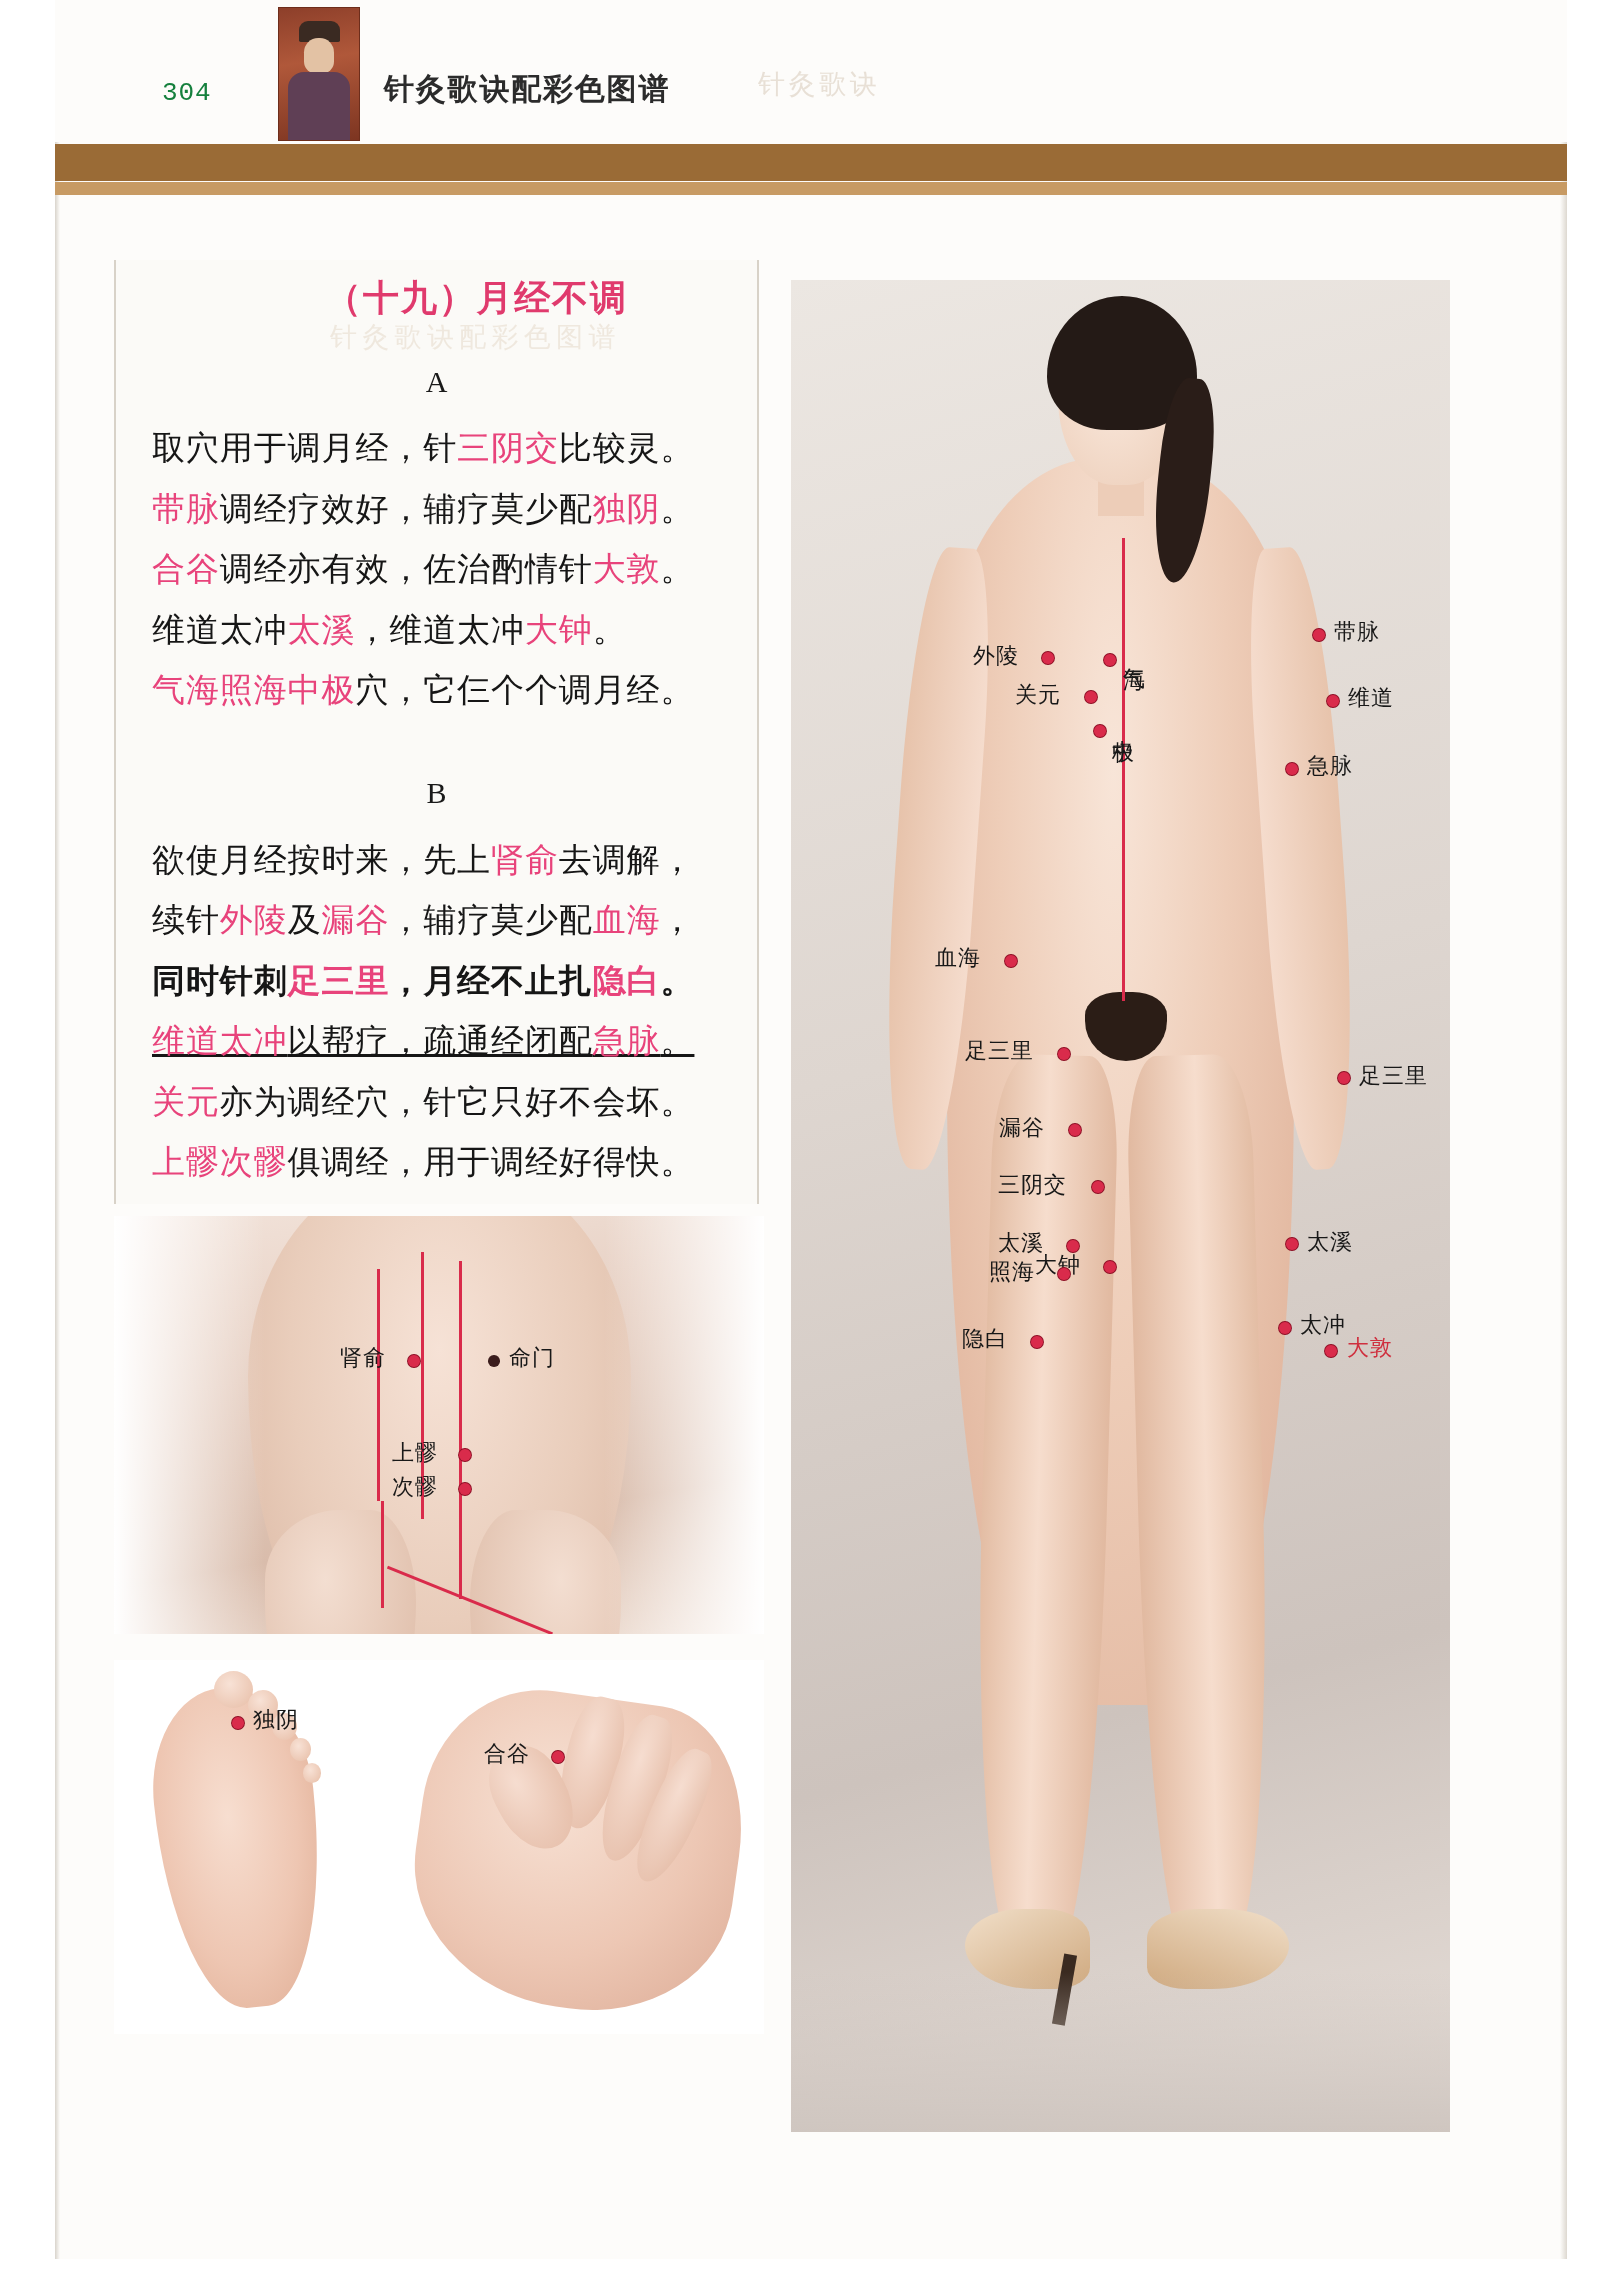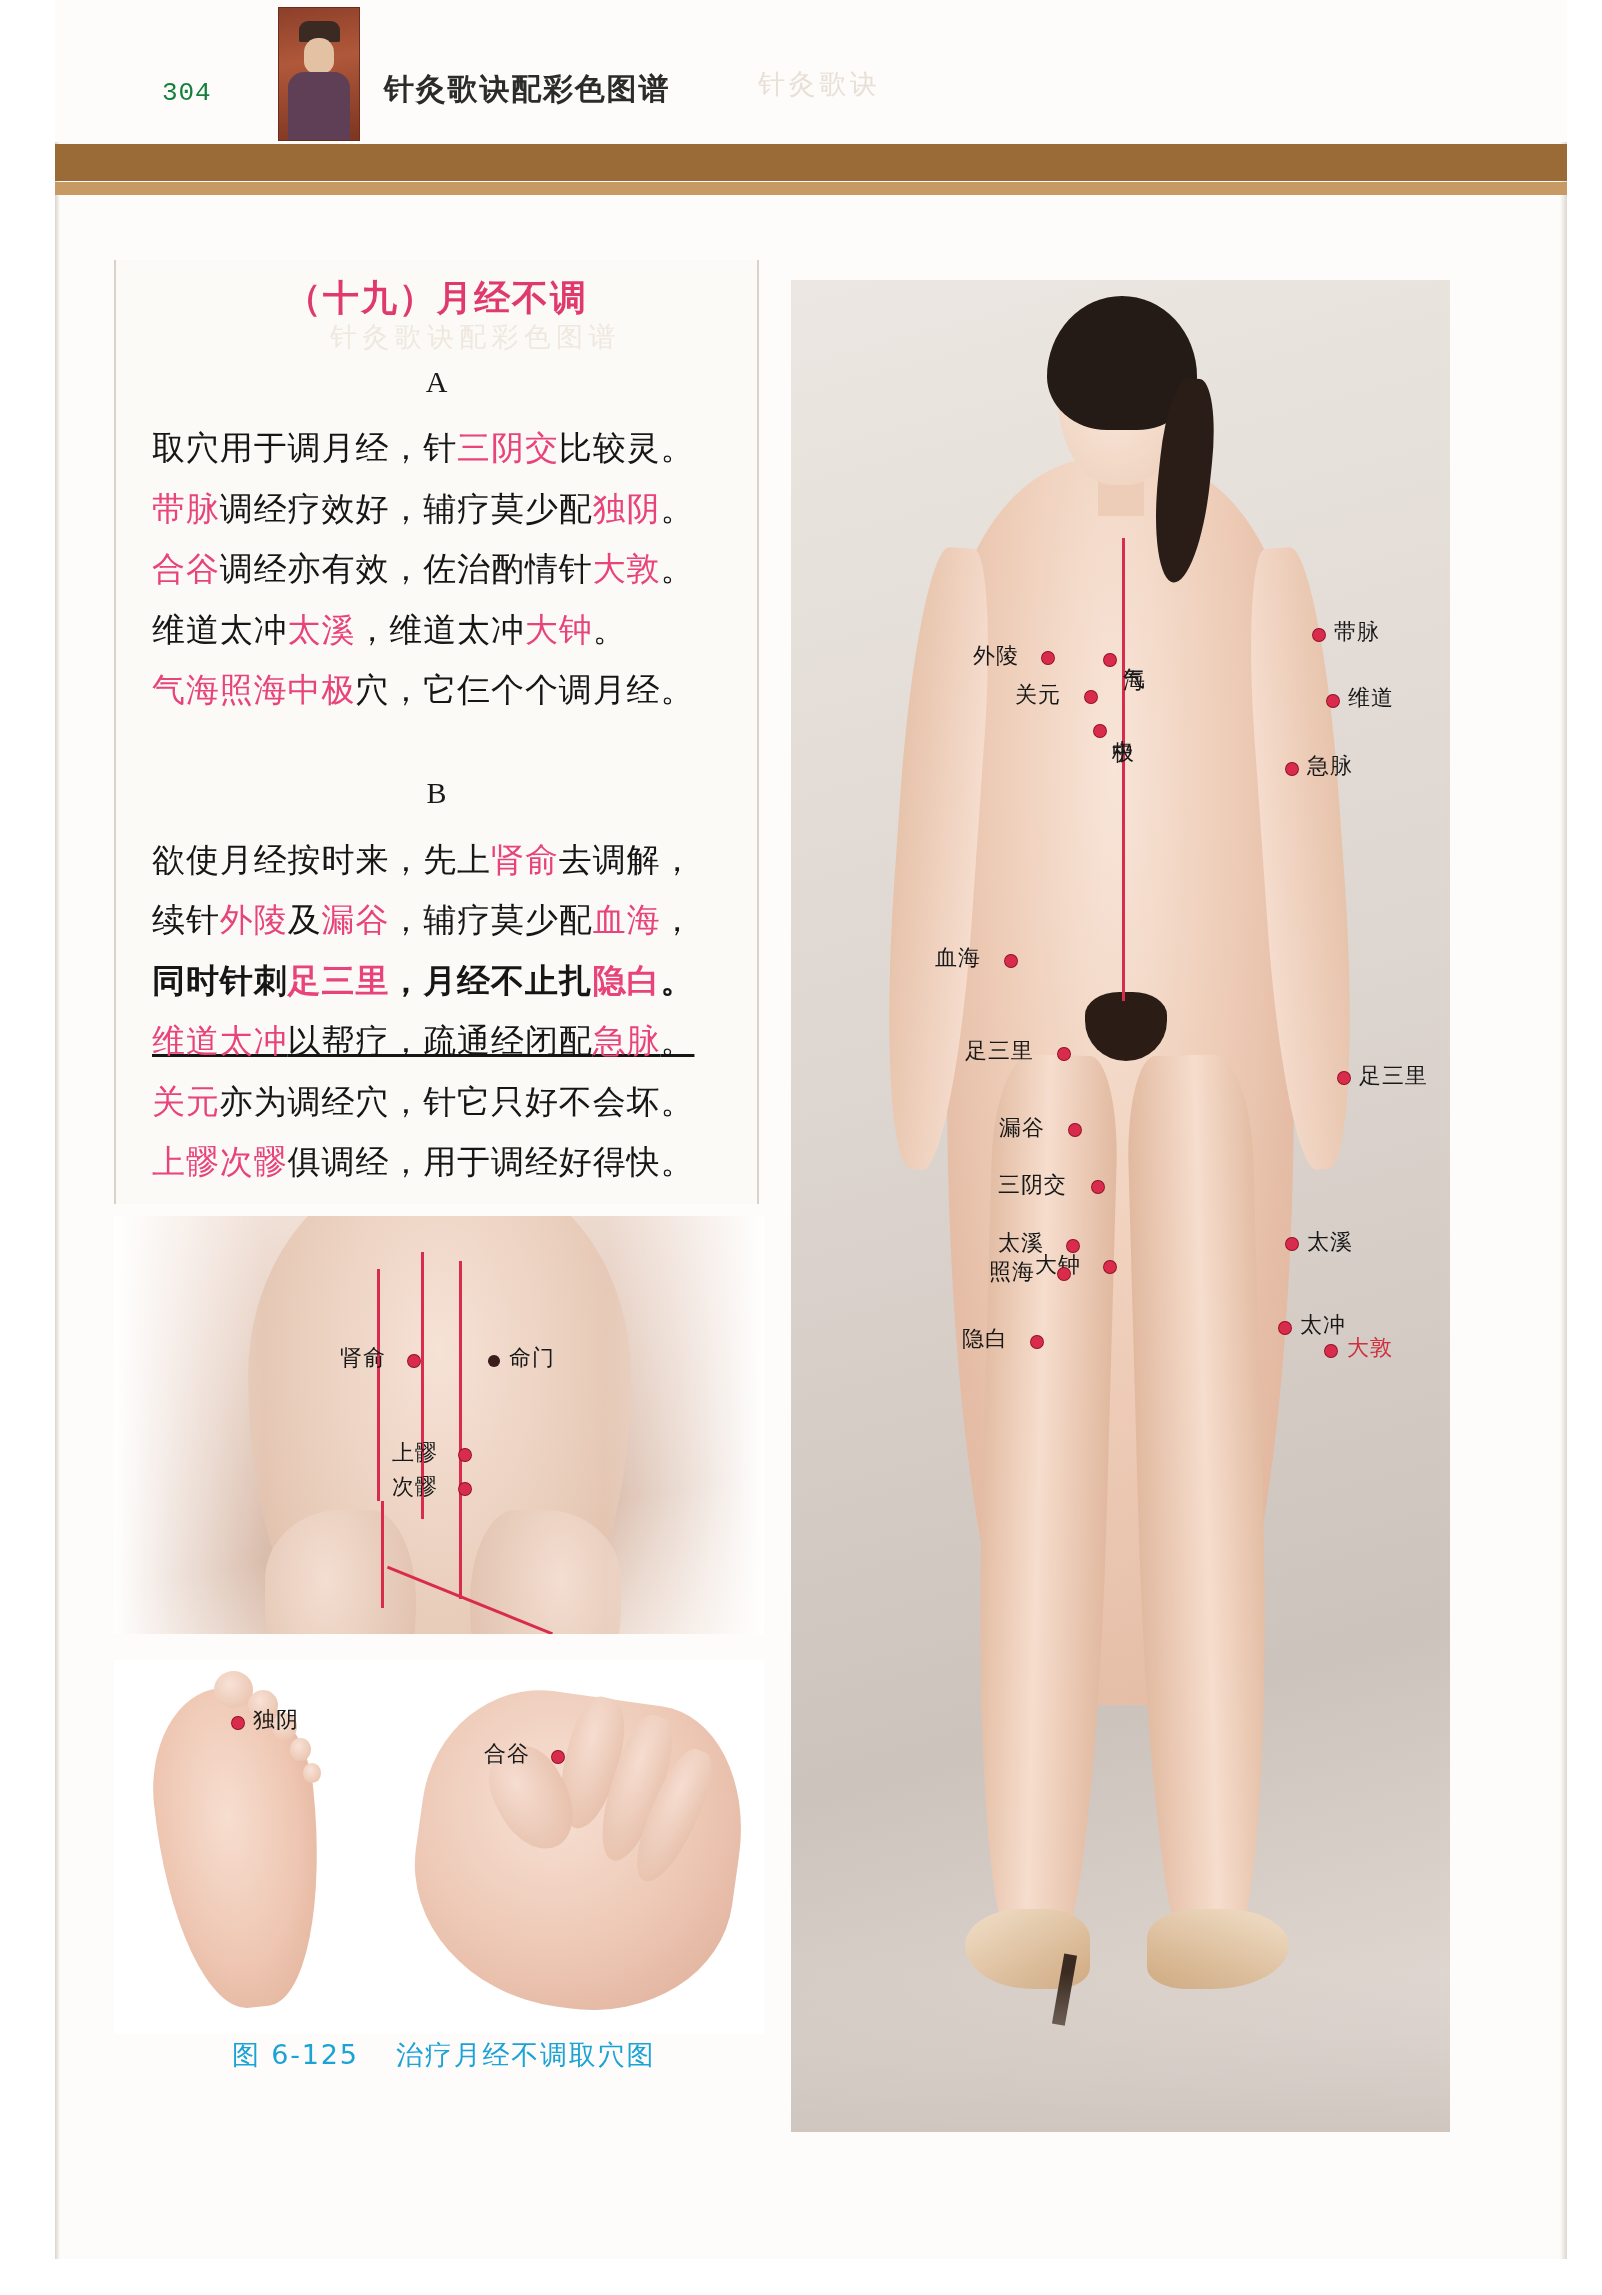--- a/index.html
+++ b/index.html
@@ -59,21 +59,21 @@
 
   
   .verse-box{
     position:absolute;left:114px;top:260px;width:641px;height:944px;
     background:#fbfaf7;
     border-left:2.7px solid #d8d2c8;
     border-right:2.7px solid #d8d2c8;
   }
   .verse-title{
     position:absolute;left:0;top:14.2px;width:641px;text-align:center;
-    font-size:36px;color:#e03a6d;font-weight:bold;letter-spacing:1.8px;
+    font-size:36px;color:#e03a6d;font-weight:bold;letter-spacing:1.8px;padding-left:40px;
   }
   .sec-label{
     position:absolute;width:641px;text-align:center;
     font-size:30px;color:#1a1a1a;font-family:"Liberation Serif",serif;
   }
   .sec-a{top:105px;}
   .sec-b{top:516px;}
   .ghost-line{
     position:absolute;left:214px;top:59px;font-size:27px;color:#efe8de;letter-spacing:5.3px;
   }
@@ -290,24 +290,20 @@
     <div class="finger" style="left:175px;top:36px;width:53px;height:134px;transform:rotate(14deg);"></div>
     <div class="finger" style="left:221px;top:53px;width:50px;height:151px;transform:rotate(18deg);"></div>
     <div class="finger" style="left:260px;top:85px;width:46px;height:142px;transform:rotate(24deg);"></div>
     <div class="finger" style="left:107px;top:85px;width:71px;height:107px;transform:rotate(-28deg);"></div>
     <div id="hand-points">
         <div class="dot" style="left: 162px; top: 91px;"></div>
         <div class="plabel" style="left: 94px; top: 79px;">合谷</div>
       </div>
   </div>
 
-  <div class="fig-caption">
-    <span class="num">图 6-125</span>
-    <span>治疗月经不调取穴图</span>
-  </div>
 
   <div class="photo-main">
     <div class="pm-body"></div>
     <div class="pm-armL"></div>
     <div class="pm-armR"></div>
     <div class="pm-neck"></div>
     <div class="pm-head"></div>
     <div class="pm-hair"></div>
     <div class="pm-hair2"></div>
     <div class="pm-legL"></div>

